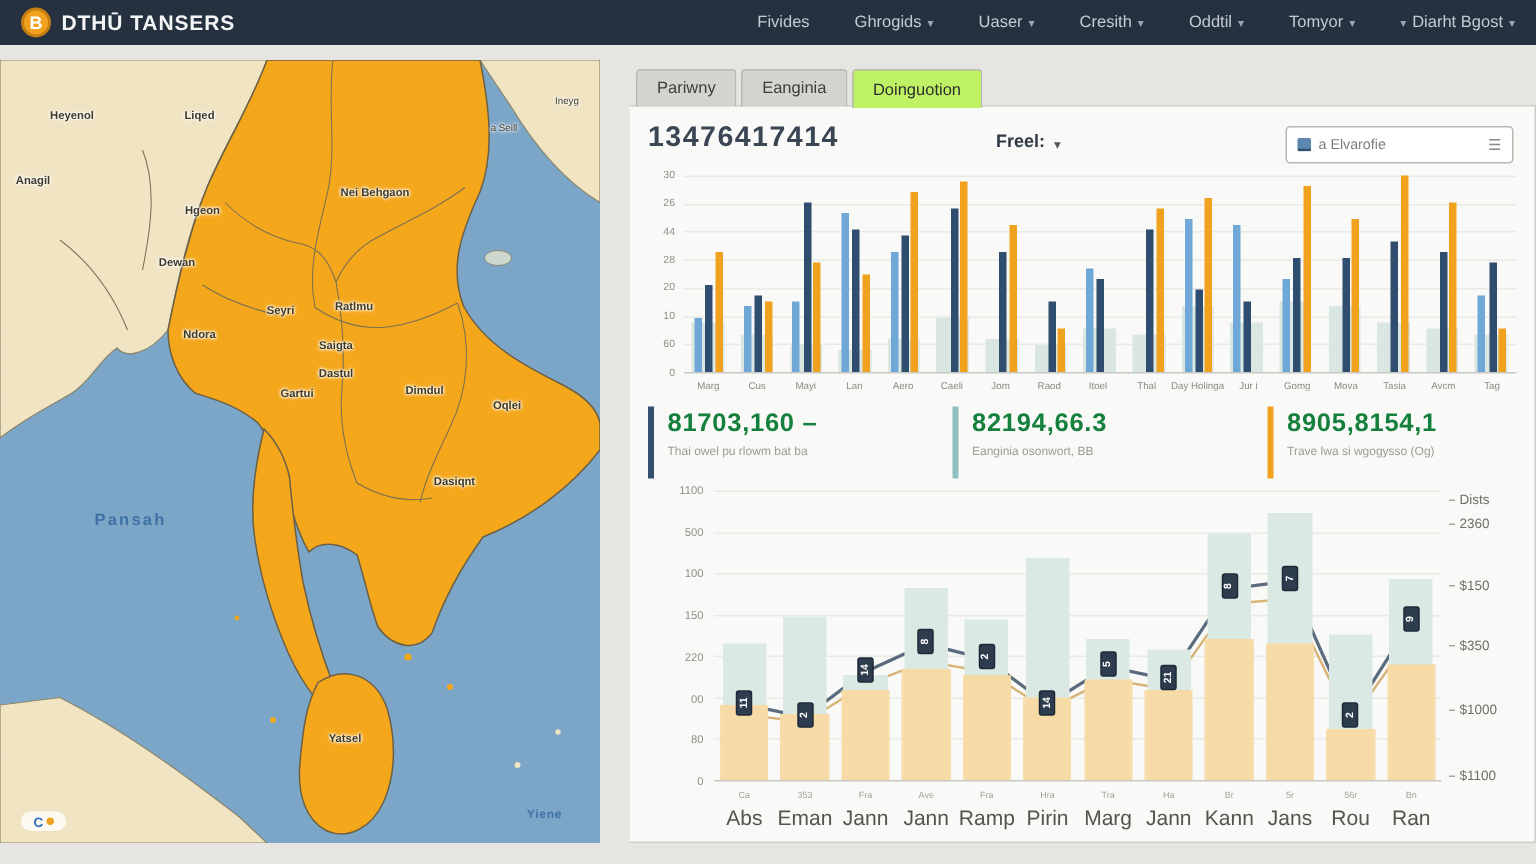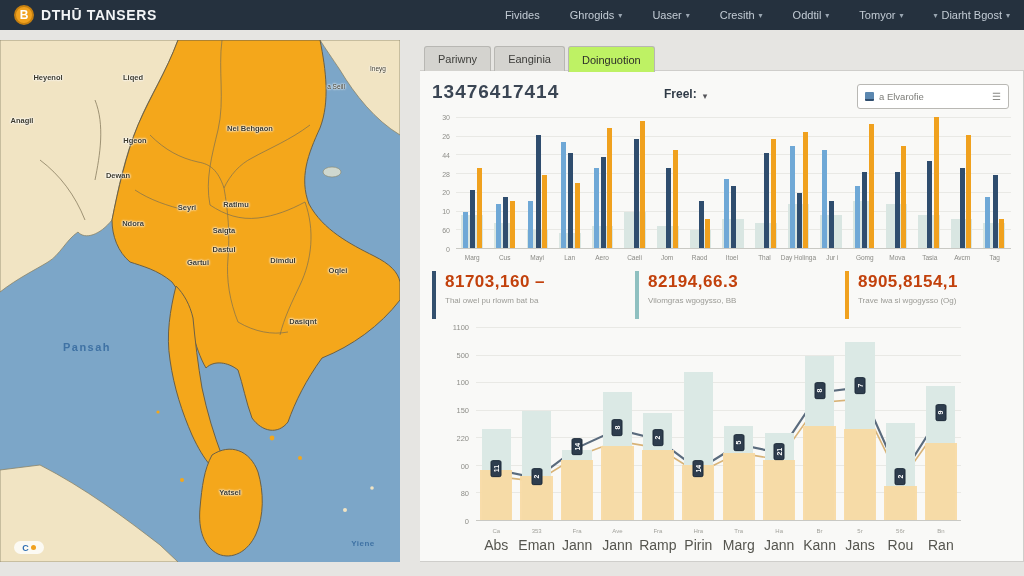--- a/index.html
+++ b/index.html
@@ -52,21 +52,21 @@
   .c1-ylab span { position:absolute; right:2px; transform:translateY(-50%); font-size:7px; color:#8f8f8a; }
   .c1-groups { position:absolute; inset:0; display:flex; }
   .c1-group { flex:1; position:relative; }
   .cbar { position:absolute; bottom:0; }
   .c1-xlabels { position:absolute; left:24px; right:4px; bottom:0; height:14px; display:flex; }
   .c1-xlabels span { flex:1; text-align:center; font-size:6.5px; color:#8a8a85; white-space:nowrap; overflow:visible; padding-top:3px; }
 
   
   .kpis { position:absolute; top:200px; left:12px; right:8px; height:48px; display:flex; }
   .kpi { border-left:4px solid #33506e; padding:1px 0 0 9px; }
-  .kpi-value { font-size:17px; font-weight:bold; color:#c2410c; letter-spacing:.5px; }
+  .kpi-value { font-size:17px; font-weight:bold; color:#15803d; letter-spacing:.5px; }
   .kpi-label { font-size:8px; color:#9b9b96; margin-top:4px; white-space:nowrap; }
   .kpi1 { width:203px; } .kpi2 { width:210px; } .kpi3 { flex:1; }
 
   
   .chart2 { position:absolute; top:252px; left:12px; right:8px; bottom:4px;margin-left:16px; }
   .c2-plot { position:absolute; left:28px; right:54px; top:4px; bottom:36px; border-bottom:1px solid #c9c9c4; }
   .c2-ylab-l { position:absolute; left:0; width:24px; top:4px; bottom:36px; }
   .c2-ylab-l span { position:absolute; right:3px; transform:translateY(-50%); font-size:7.5px; color:#8f8f8a; }
   .c2-ylab-r { position:absolute; right:0; width:50px; top:4px; bottom:36px; }
   .c2-ylab-r span { position:absolute; left:8px; transform:translateY(-50%); font-size:9px; color:#6e6e68; }
@@ -337,21 +337,21 @@
       </div>
   </div>
 
   <div class="kpis">
     <div class="kpi kpi1" style="border-left-color: rgb(51, 80, 110);">
       <div class="kpi-value">81703,160 –</div>
       <div class="kpi-label">Thai owel pu rlowm bat ba</div>
     </div>
     <div class="kpi kpi2" style="border-left-color: rgb(143, 192, 192);">
       <div class="kpi-value">82194,66.3</div>
-      <div class="kpi-label">Vilomgras wgogysso, BB</div>
+      <div class="kpi-label">Eanginia osonwort, BB</div>
     </div>
     <div class="kpi kpi3" style="border-left-color: rgb(240, 161, 30);">
       <div class="kpi-value">8905,8154,1</div>
       <div class="kpi-label">Trave lwa si wgogysso (Og)</div>
     </div>
   </div>
 
   <div class="chart2">
     <div class="c2-ylab-l">
         <span style="top: 0%;">1100</span>
@@ -429,20 +429,28 @@
         <div class="badge" style="left: 79.1667%; top: 31.3043%;">
           <span>7</span>
         </div>
         <div class="badge" style="left: 87.5%; top: 78.2609%;">
           <span>2</span>
         </div>
         <div class="badge" style="left: 95.8333%; top: 45.2174%;">
           <span>9</span>
         </div>
       </div>
+    <div class="c2-ylab-r">
+        <span style="top: 3%;">Dists</span>
+        <span style="top: 11.5%;">2360</span>
+        <span style="top: 32.5%;">$150</span>
+        <span style="top: 53%;">$350</span>
+        <span style="top: 75.5%;">$1000</span>
+        <span style="top: 98%;">$1100</span>
+      </div>
     <div class="c2-xlabels">
         <div class="c2-xcell">
           <span class="c2-sub">Ca</span>
           <span class="c2-cat">Abs</span>
         </div>
         <div class="c2-xcell">
           <span class="c2-sub">353</span>
           <span class="c2-cat">Eman</span>
         </div>
         <div class="c2-xcell">

